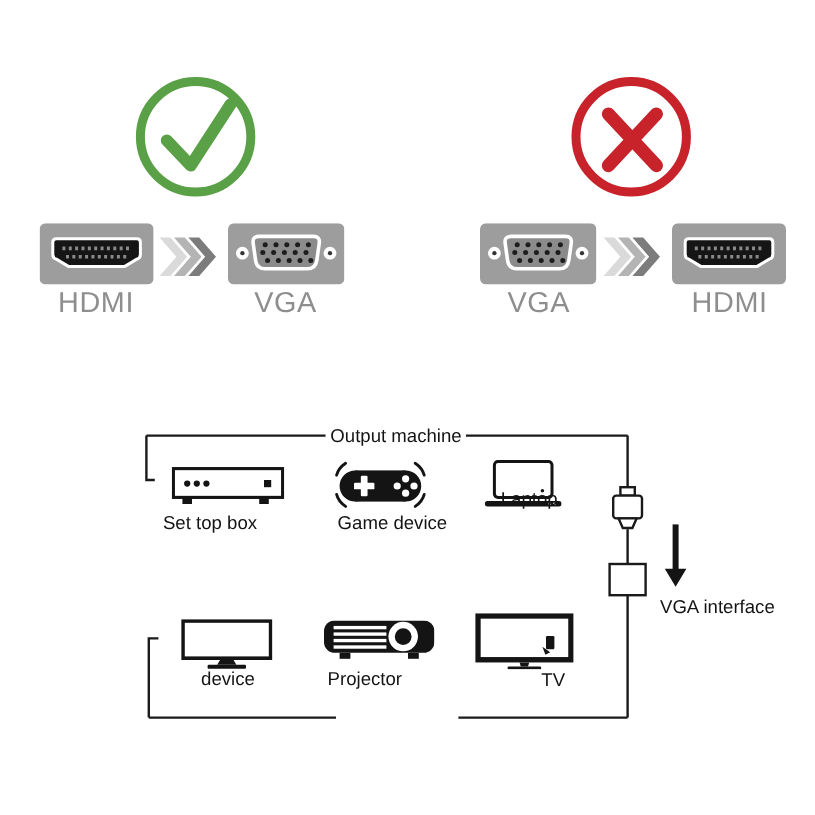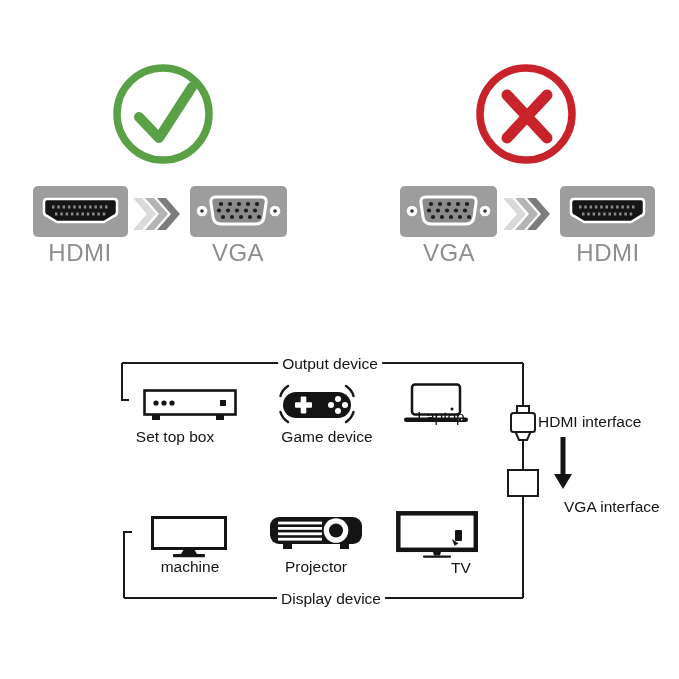--- a/index.html
+++ b/index.html
@@ -193,27 +193,26 @@
   </svg>
 
   <svg class="abs" style="left:404px;top:383px" width="64" height="40" viewBox="0 0 64 40">
     <rect x="8" y="1.5" width="48" height="30" rx="3" fill="#fff" stroke="#141414" stroke-width="2.5"></rect>
     <circle class="dfill" cx="48" cy="26" r="1.5"></circle>
     <rect class="dfill" x="0" y="34.5" width="64" height="4.6" rx="2.3"></rect>
     <circle cx="54" cy="36.8" r="1.1" fill="#fff"></circle>
       <circle cx="58" cy="36.8" r="1.1" fill="#fff"></circle>
   </svg>
 
-  <div class="dg-label dg-center dg-online" style="left:330px;top:355px">Output device</div>
+  <div class="dg-label dg-center dg-online" style="left:330px;top:355px">Output machine</div>
   <div class="dg-label dg-center" style="left:175px;top:428px">Set top box</div>
   <div class="dg-label dg-center" style="left:327px;top:428px">Game device</div>
   <div class="dg-label dg-center" style="left:441px;top:408px">Laptop</div>
 
-  <div class="dg-label" style="left:538px;top:413px">HDMI interface</div>
-  <div class="dg-label" style="left:564px;top:498px">VGA interface</div>
+  <div class="dg-label" style="left:550px;top:498px">VGA interface</div>
 
   <svg class="abs" style="left:151px;top:516px" width="76" height="42" viewBox="0 0 76 42">
     <rect x="1.5" y="1.5" width="73" height="31" fill="#fff" stroke="#141414" stroke-width="3"></rect>
     <polygon class="dfill" points="33,33 43,33 46,38 30,38"></polygon>
     <rect class="dfill" x="22" y="38" width="32" height="3.2" rx="1"></rect>
   </svg>
 
   <svg class="abs" style="left:270px;top:517px" width="92" height="34" viewBox="0 0 92 34">
     <rect class="dfill" x="0" y="0" width="92" height="27" rx="9"></rect>
     <g fill="#fff">
@@ -229,19 +228,18 @@
   </svg>
 
   <svg class="abs" style="left:396px;top:511px" width="82" height="47" viewBox="0 0 82 47">
     <rect x="2.3" y="2.3" width="77.5" height="36.5" fill="#fff" stroke="#141414" stroke-width="4.5"></rect>
     <rect class="dfill" x="59" y="19" width="7" height="11" rx="1"></rect>
     <path class="dfill" d="M56 28 l6.5 4.5 -4 2.2 z"></path>
     <polygon class="dfill" points="37,41 45,41 44,44.5 38,44.5"></polygon>
     <rect class="dfill" x="27" y="44.5" width="28" height="2.3" rx="1"></rect>
   </svg>
 
-  <div class="dg-label dg-center" style="left:190px;top:558px">machine</div>
-  <div class="dg-label dg-center" style="left:316px;top:558px">Projector</div>
+  <div class="dg-label dg-center" style="left:190px;top:558px">device</div>
+  <div class="dg-label dg-center" style="left:304px;top:558px">Projector</div>
   <div class="dg-label dg-center" style="left:461px;top:559px">TV</div>
 
-  <div class="dg-label dg-center dg-online" style="left:331px;top:590px">Display device</div>
 
 </div>
 
 </body></html>

